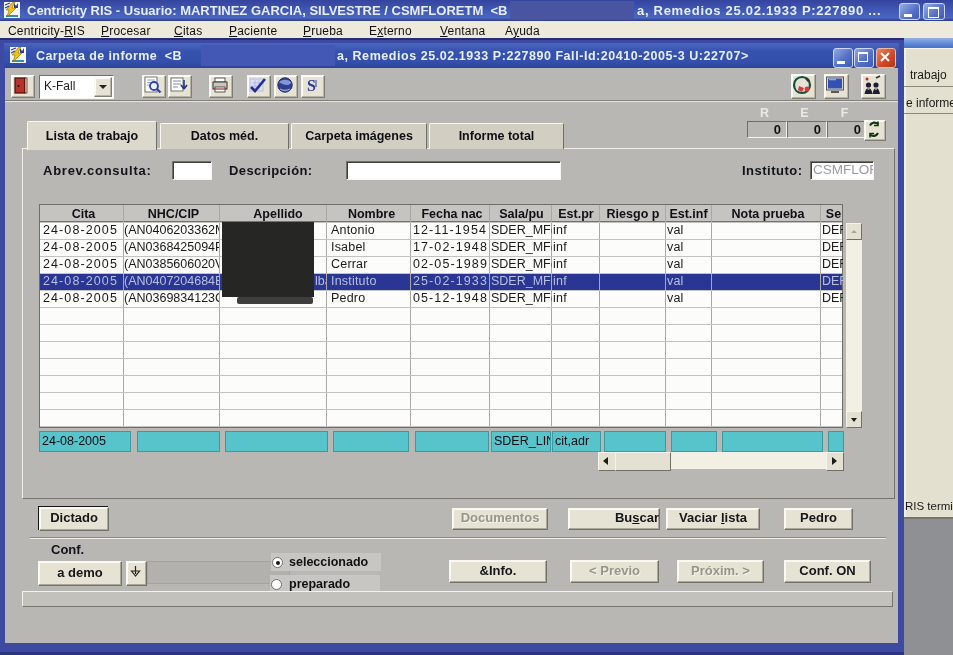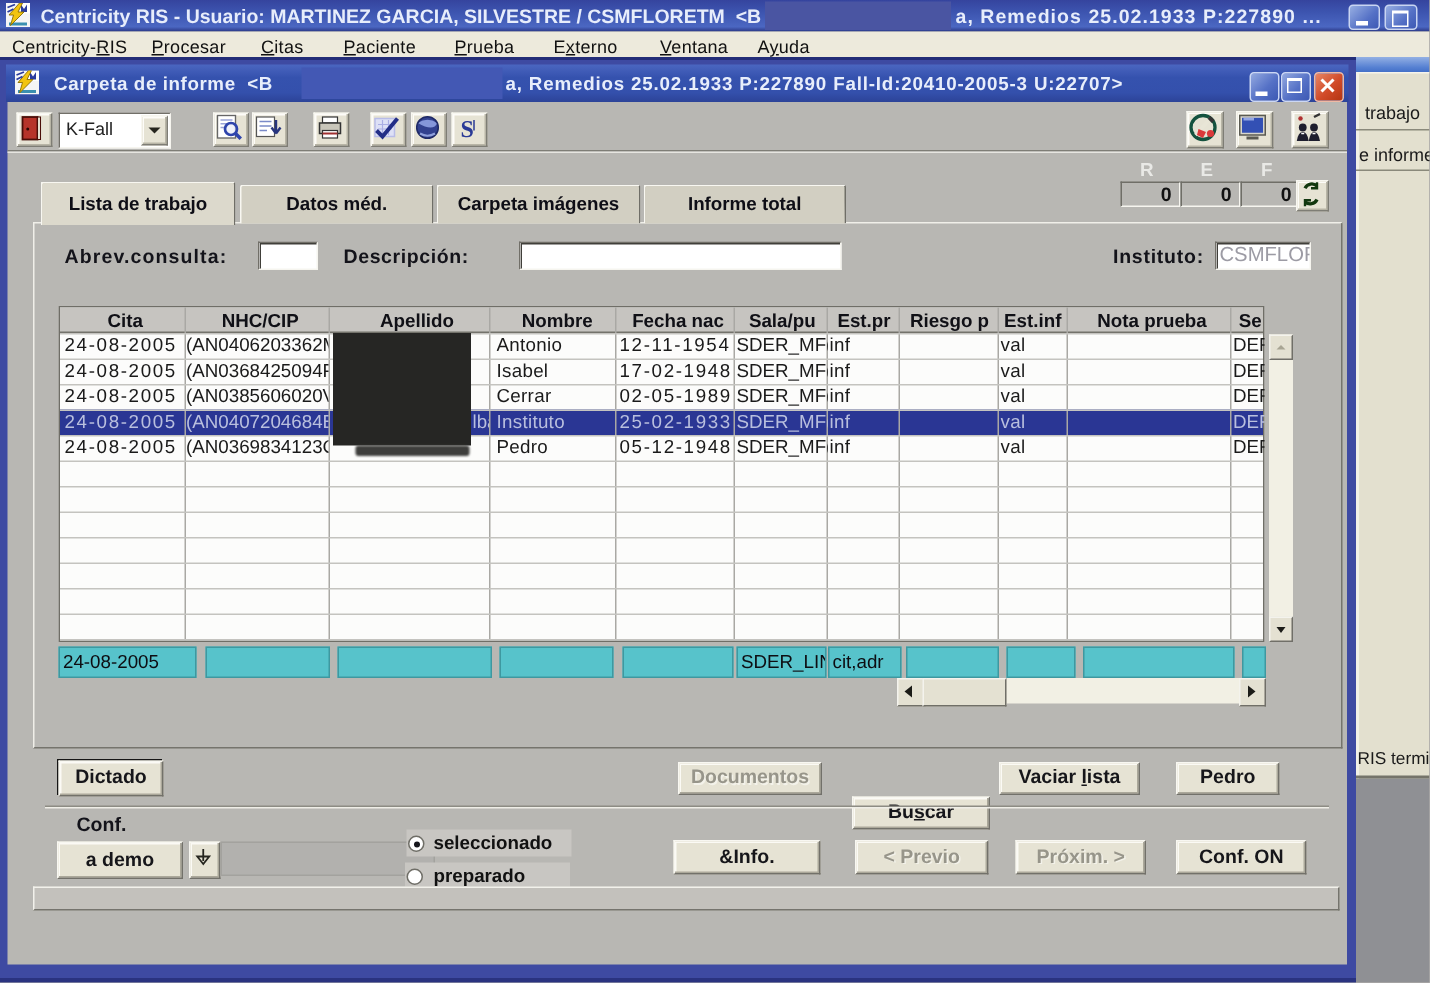--- a/index.html
+++ b/index.html
@@ -300,21 +300,21 @@
 <div class="abs tb" style="left:598px;top:452px;width:17px;height:17px;z-index:5;">
     <div class="abs" style="left:4px;top:4px;width:0;height:0;border-top:4px solid transparent;border-bottom:4px solid transparent;border-right:5px solid #1c1c18;"></div>
   </div>
 <div class="abs tb" style="left:615px;top:452px;width:54px;height:17px;z-index:5;"></div>
 <div class="abs tb" style="left:826px;top:452px;width:16px;height:17px;z-index:5;">
     <div class="abs" style="left:5px;top:4px;width:0;height:0;border-top:4px solid transparent;border-bottom:4px solid transparent;border-left:5px solid #1c1c18;"></div>
   </div>
 <div class="abs" style="left:38px;top:506px;width:70px;height:24px;background:#161616;z-index:4;"></div>
 <div class="abs btn" style="left:39px;top:507px;width:68px;height:22px;line-height:20px;z-index:5;">Dictado</div>
 <div class="abs btn dis" style="left:452px;top:508px;width:94px;height:20px;line-height:18px;z-index:4;">Documentos</div>
-<div class="abs btn" style="left:568px;top:531px;width:90px;height:20px;line-height:18px;z-index:4;">Bu<span style="text-decoration:underline">s</span>car</div>
+<div class="abs btn" style="left:568px;top:508px;width:90px;height:20px;line-height:18px;z-index:4;text-align:right;">Bu<span style="text-decoration:underline">s</span>car</div>
 <div class="abs btn" style="left:666px;top:508px;width:92px;height:20px;line-height:18px;z-index:4;">Vaciar <span style="text-decoration:underline">l</span>ista</div>
 <div class="abs btn" style="left:784px;top:508px;width:67px;height:20px;line-height:18px;z-index:4;">Pedro</div>
 <div class="abs" style="left:30px;top:537px;width:856px;height:1px;background:#8D8C84;z-index:4;"></div>
 <div class="abs" style="left:30px;top:538px;width:856px;height:1px;background:#EFEEE7;z-index:4;"></div>
 <div class="abs b" style="left:27px;top:542px;font-size:13px;color:#13131a;z-index:4;margin-left:24px;">Conf.</div>
 <div class="abs btn" style="left:38px;top:561px;width:82px;height:23px;line-height:21px;z-index:4;">a demo</div>
 <div class="abs btn" style="left:126px;top:561px;width:19px;height:23px;z-index:4;">
     <svg width="15" height="19" style="position:absolute;left:1px;top:1px">
       <path d="M7.5 3 v8 M7.5 13 l-4 -5 h8 z M3.5 8 h8" stroke="#26261f" stroke-width="1.2" fill="none"></path>
     </svg>

